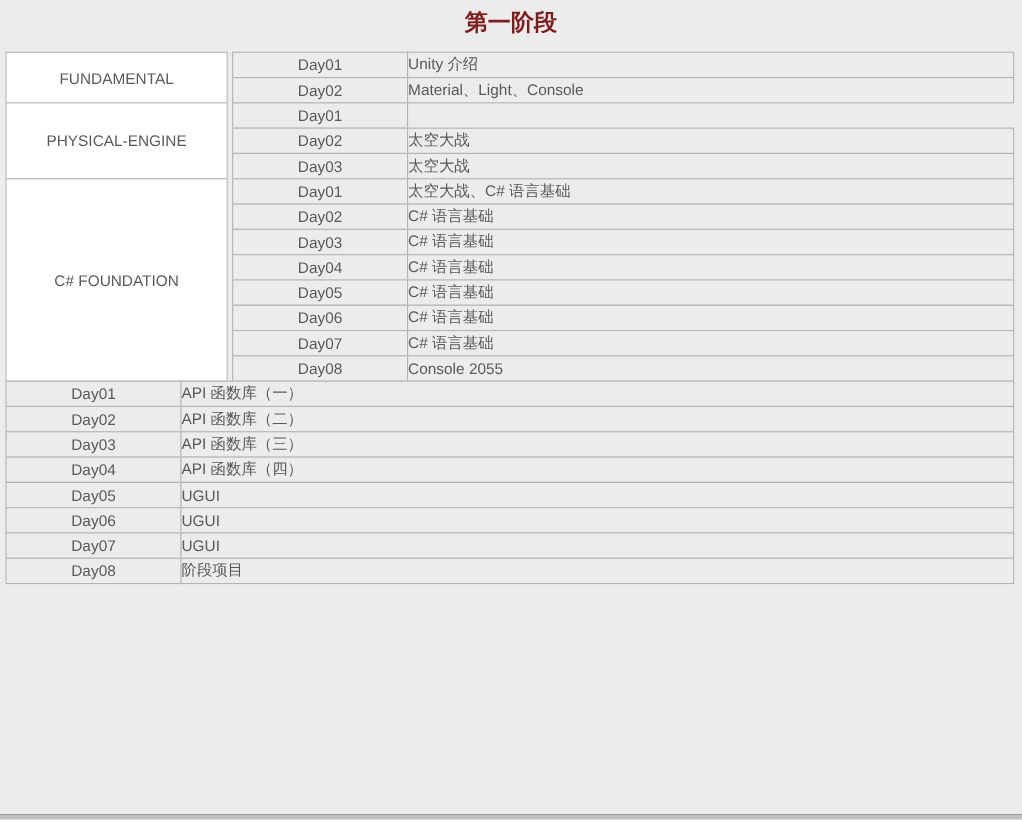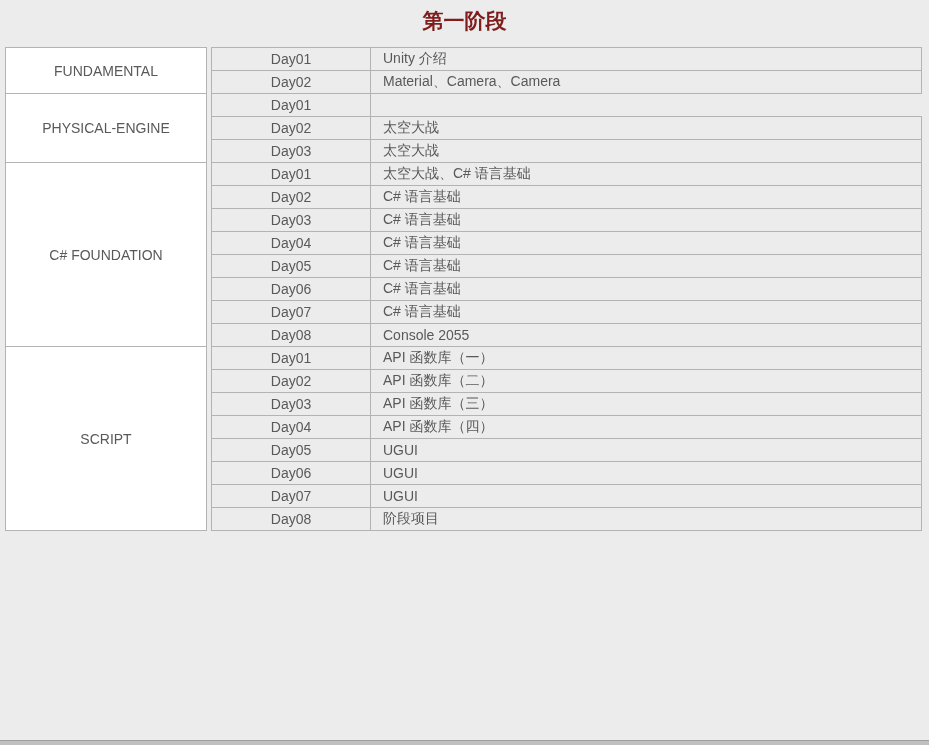--- a/index.html
+++ b/index.html
@@ -67,21 +67,20 @@
     font-size: 14px;
     background: #ececec;
   }
   .day {
     width: 160px;
     justify-content: center;
   }
   .content {
     flex: 1;
     margin-left: -1px;
-    padding-left: 12px;
   }
   .bottom-edge {
     position: absolute;
     left: 0;
     right: 0;
     bottom: 0;
     height: 4px;
     background: #c0c0c0;
     border-top: 1px solid #9e9e9e;
   }
@@ -95,21 +94,21 @@
   <div class="section">
     <div class="cat">FUNDAMENTAL</div>
     <div class="rows">
   <div class="row">
     <div class="cell day">Day01</div>
     <div class="cell content">Unity 介绍</div>
   </div>
 
   <div class="row">
     <div class="cell day">Day02</div>
-    <div class="cell content">Material、Camera、Camera</div>
+    <div class="cell content">Material、Light、Console</div>
   </div>
 </div>
   </div>
 
   <div class="section">
     <div class="cat">PHYSICAL-ENGINE</div>
     <div class="rows">
   <div class="row">
     <div class="cell day">Day01</div>
   </div>
@@ -165,21 +164,20 @@
   </div>
 
   <div class="row">
     <div class="cell day">Day08</div>
     <div class="cell content">Console 2055</div>
   </div>
 </div>
   </div>
 
   <div class="section">
-    <div class="cat">SCRIPT</div>
     <div class="rows">
   <div class="row">
     <div class="cell day">Day01</div>
     <div class="cell content">API 函数库（一）</div>
   </div>
 
   <div class="row">
     <div class="cell day">Day02</div>
     <div class="cell content">API 函数库（二）</div>
   </div>

